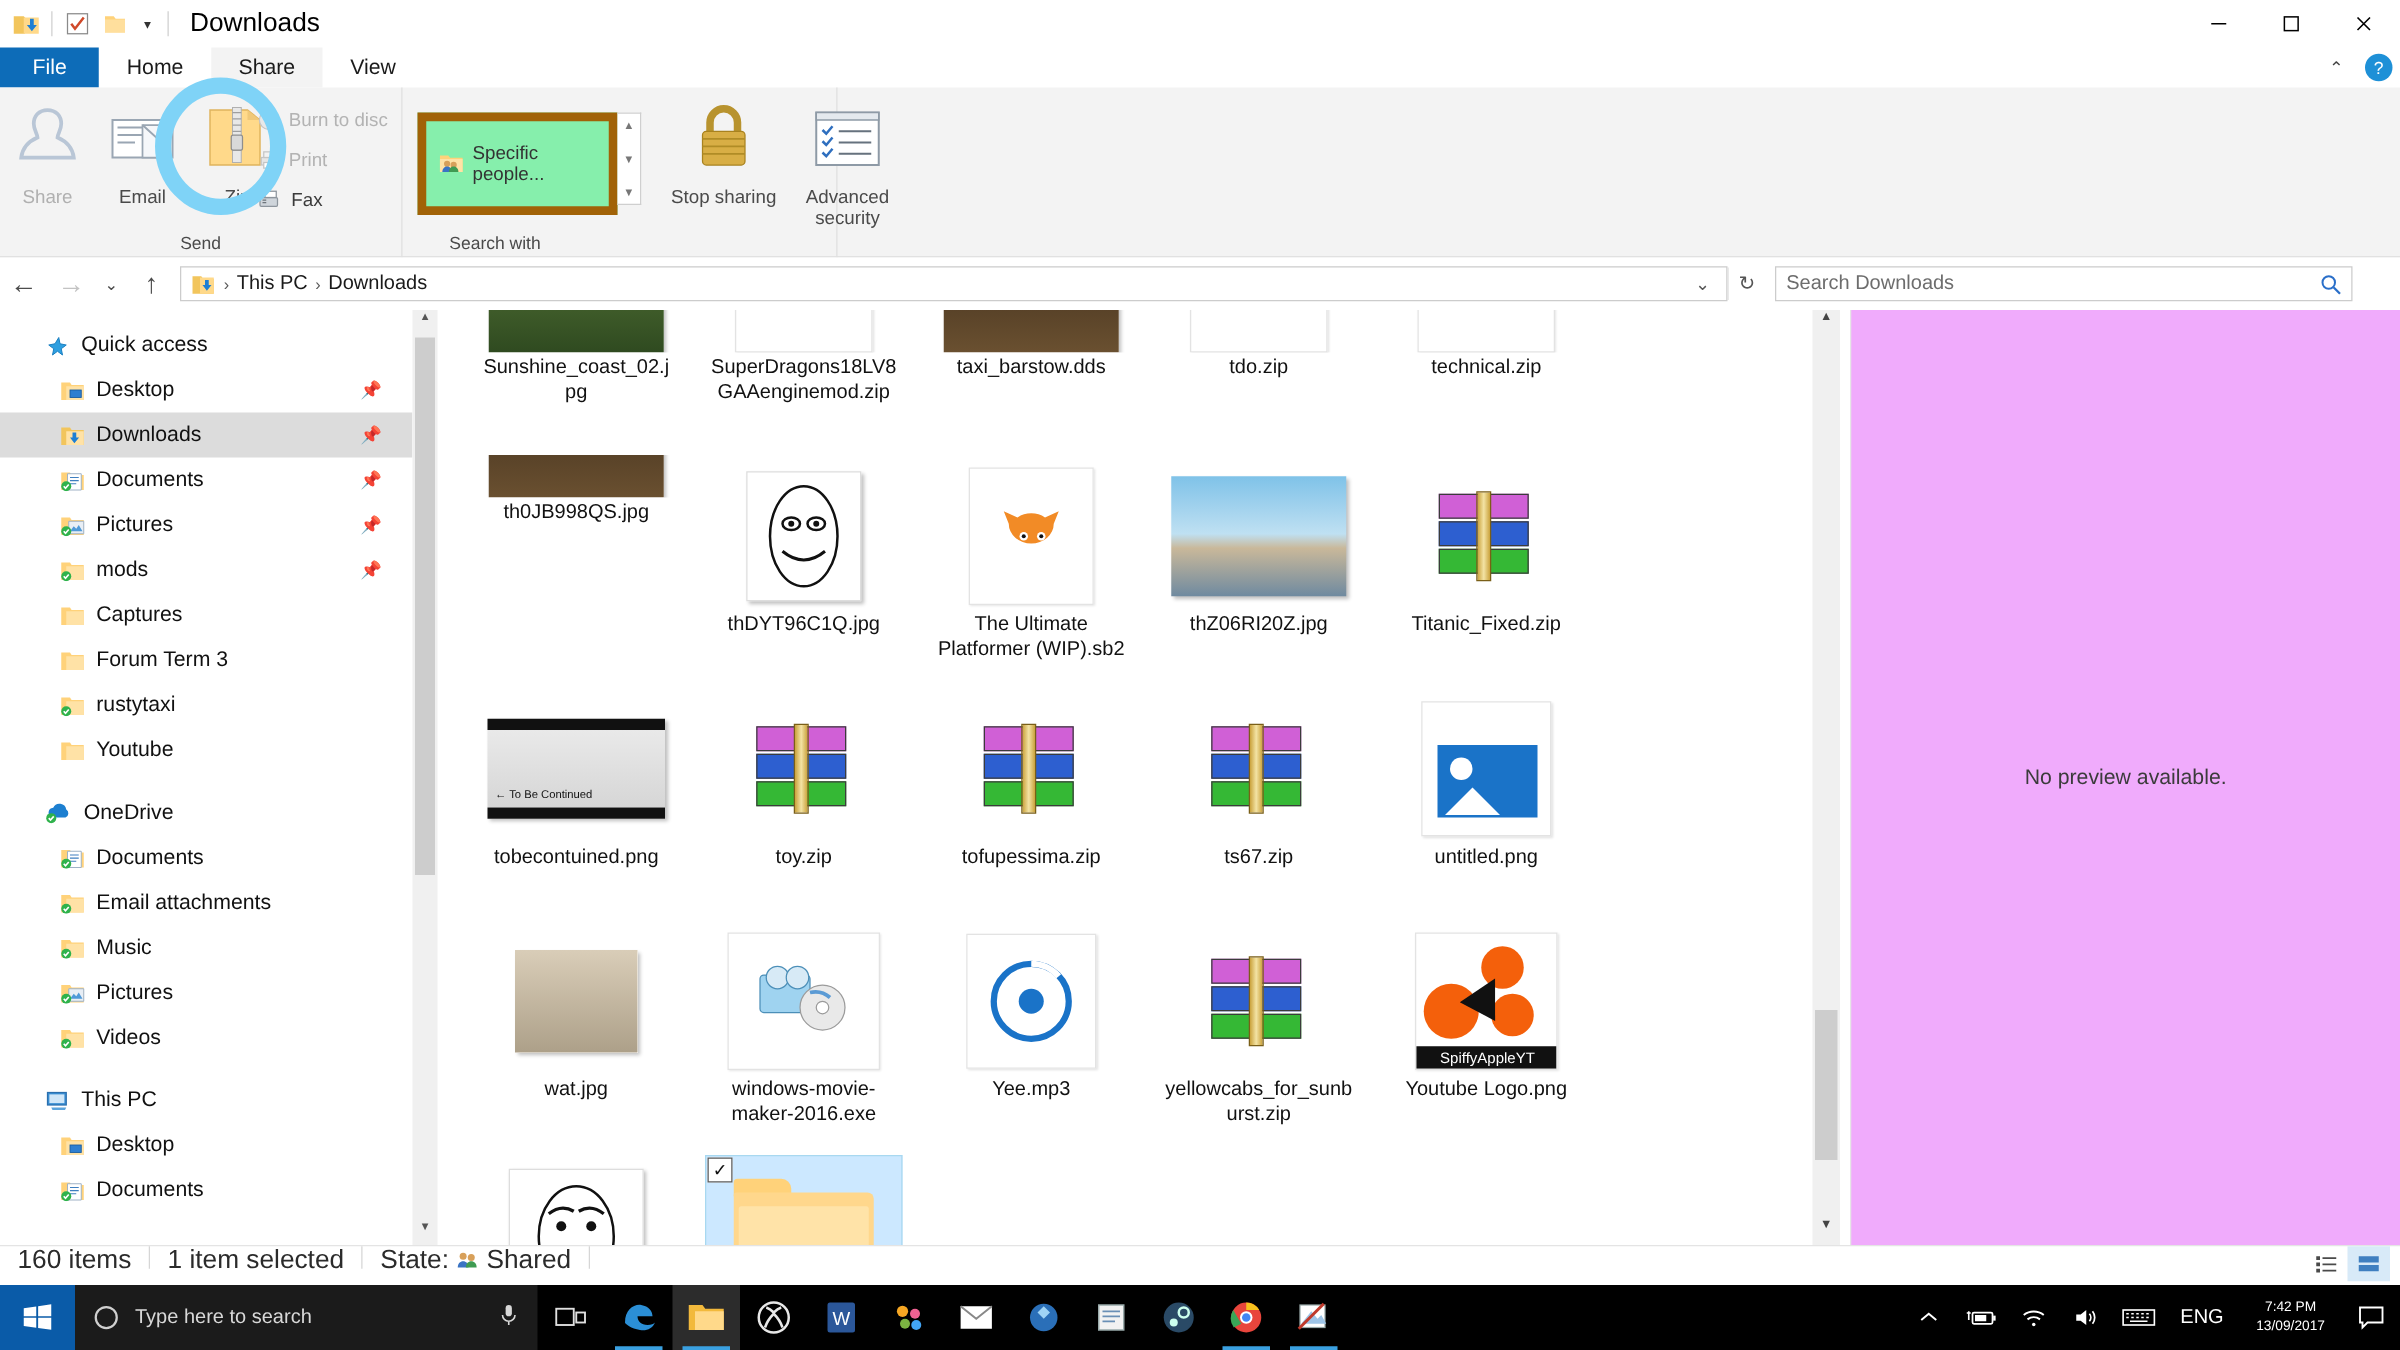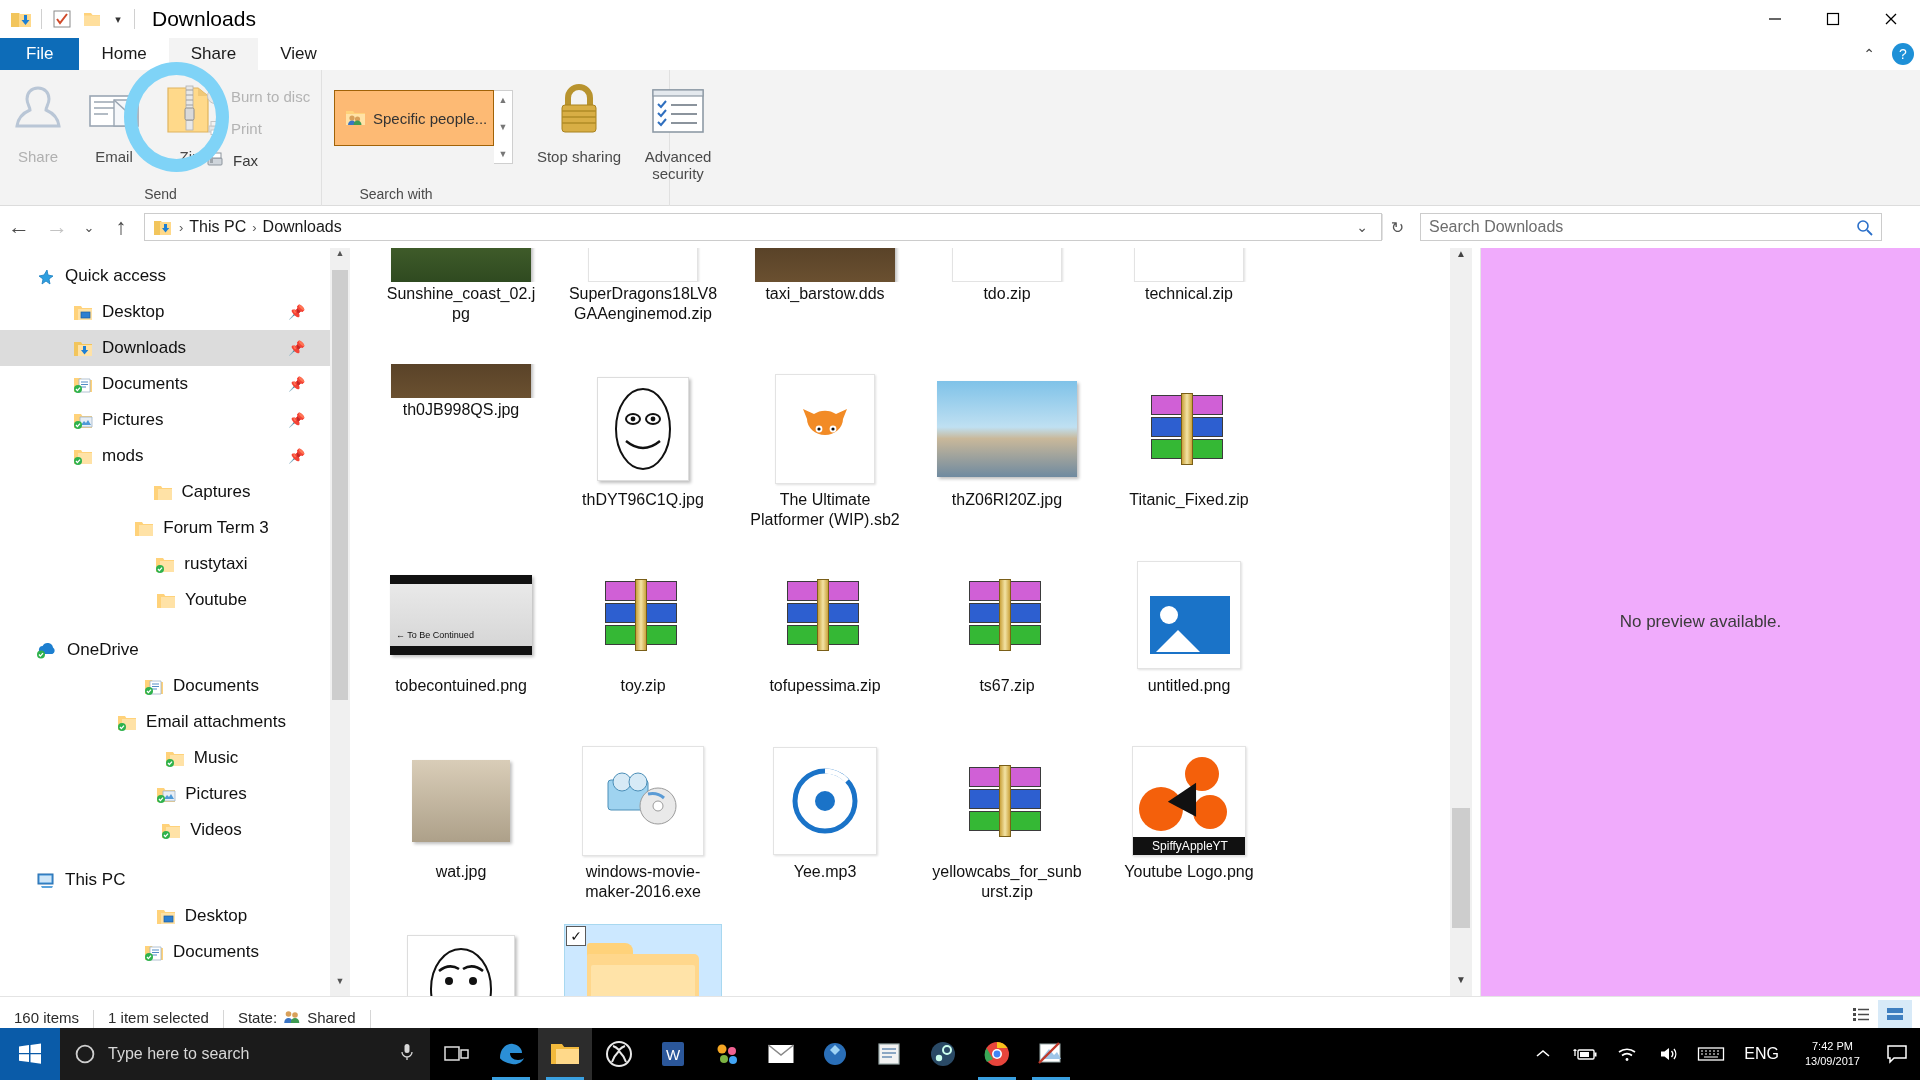--- a/index.html
+++ b/index.html
@@ -73,22 +73,22 @@
   .small-list { position: absolute; top: 10px; left: 206px; width: 110px; }
   .small-item {
     display: flex; align-items: center; gap: 7px; height: 32px;
     font-size: 15px; color: #b3b3b3;
   }
   .small-item.enabled { color: #3a3a3a; }
 
   
   .g-share { left: 322px; width: 348px; }
   .people-box {
-    position: absolute; left: 12px; top: 20px; width: 160px; height: 56px;
-    border: 1px solid #a16207; background: #fdba74; display: flex; align-items: center;
+    position: absolute; left: 12px; top: 20px; width: 160px; height: 82px;
+    border: 7px solid #a16207; background: #86efac; display: flex; align-items: center;
   }
   .people-item { display: flex; align-items: center; gap: 6px; padding-left: 10px; font-size: 15px; color: #333; }
   .people-scroll {
     position: absolute; left: 172px; top: 20px; width: 19px; height: 74px;
     border: 1px solid #cfcfcf; border-left: none; background: #fff;
     display: flex; flex-direction: column; align-items: center; justify-content: space-between;
     padding: 4px 0; font-size: 9px; color: #777;
   }
 
   
@@ -123,21 +123,21 @@
   
   .sidebar {
     position: absolute; left: 0; top: 0; width: 330px; height: 748px;
     background: #fff; overflow: hidden; padding-top: 10px;
   }
   .nav-item {
     display: flex; align-items: center; height: 36px; font-size: 17px; color: #111;
     padding-left: 36px; gap: 9px; white-space: nowrap;
   }
   .nav-item.root { padding-left: 36px; }
-  .nav-item.child { padding-left: 73px; justify-content: center; }
+  .nav-item.child { padding-left: 48px; }
   .nav-item.selected { background: #dcdcdc; }
   .nav-gap { height: 14px; }
   .pin { margin-left: auto; margin-right: 24px; color: #9a9a9a; font-size: 14px; }
 
   .side-scroll {
     position: absolute; left: 330px; top: 0; width: 20px; height: 748px;
     background: #f0f0f0;
   }
   .side-scroll .thumb {
     position: absolute; left: 2px; top: 22px; width: 16px; height: 430px; background: #cdcdcd;
@@ -203,21 +203,21 @@
   .file-scroll {
     position: absolute; left: 1450px; top: 0; width: 22px; height: 748px; background: #f0f0f0;
   }
   .file-scroll .thumb2 { position: absolute; left: 2px; top: 560px; width: 18px; height: 120px; background: #cdcdcd; }
   .file-scroll .arw { position: absolute; left: 0; width: 22px; height: 22px; text-align: center; font-size: 10px; color: #444; }
 
   
   .statusbar {
     position: absolute; top: 996px; left: 0; width: 1920px; height: 32px;
     background: #fff; border-top: 1px solid #e4e4e4;
-    display: flex; align-items: flex-end; font-size: 15px; color: #2b2b2b;
+    display: flex; align-items: flex-start; font-size: 21px; color: #2b2b2b;
   }
   .st-item { padding: 0 14px; height: 22px; display: flex; align-items: center; gap: 6px; }
   .st-div { width: 1px; height: 18px; background: #d6d6d6; }
   .view-btns { margin-left: auto; display: flex; align-items: center; gap: 0px; padding-right: 8px; }
   .view-btn { width: 34px; height: 28px; display: flex; align-items: center; justify-content: center; }
   .view-btn.active { background: #d8eaf8; }
 
   
   .taskbar {
     position: absolute; top: 1028px; left: 0; width: 1920px; height: 52px;

